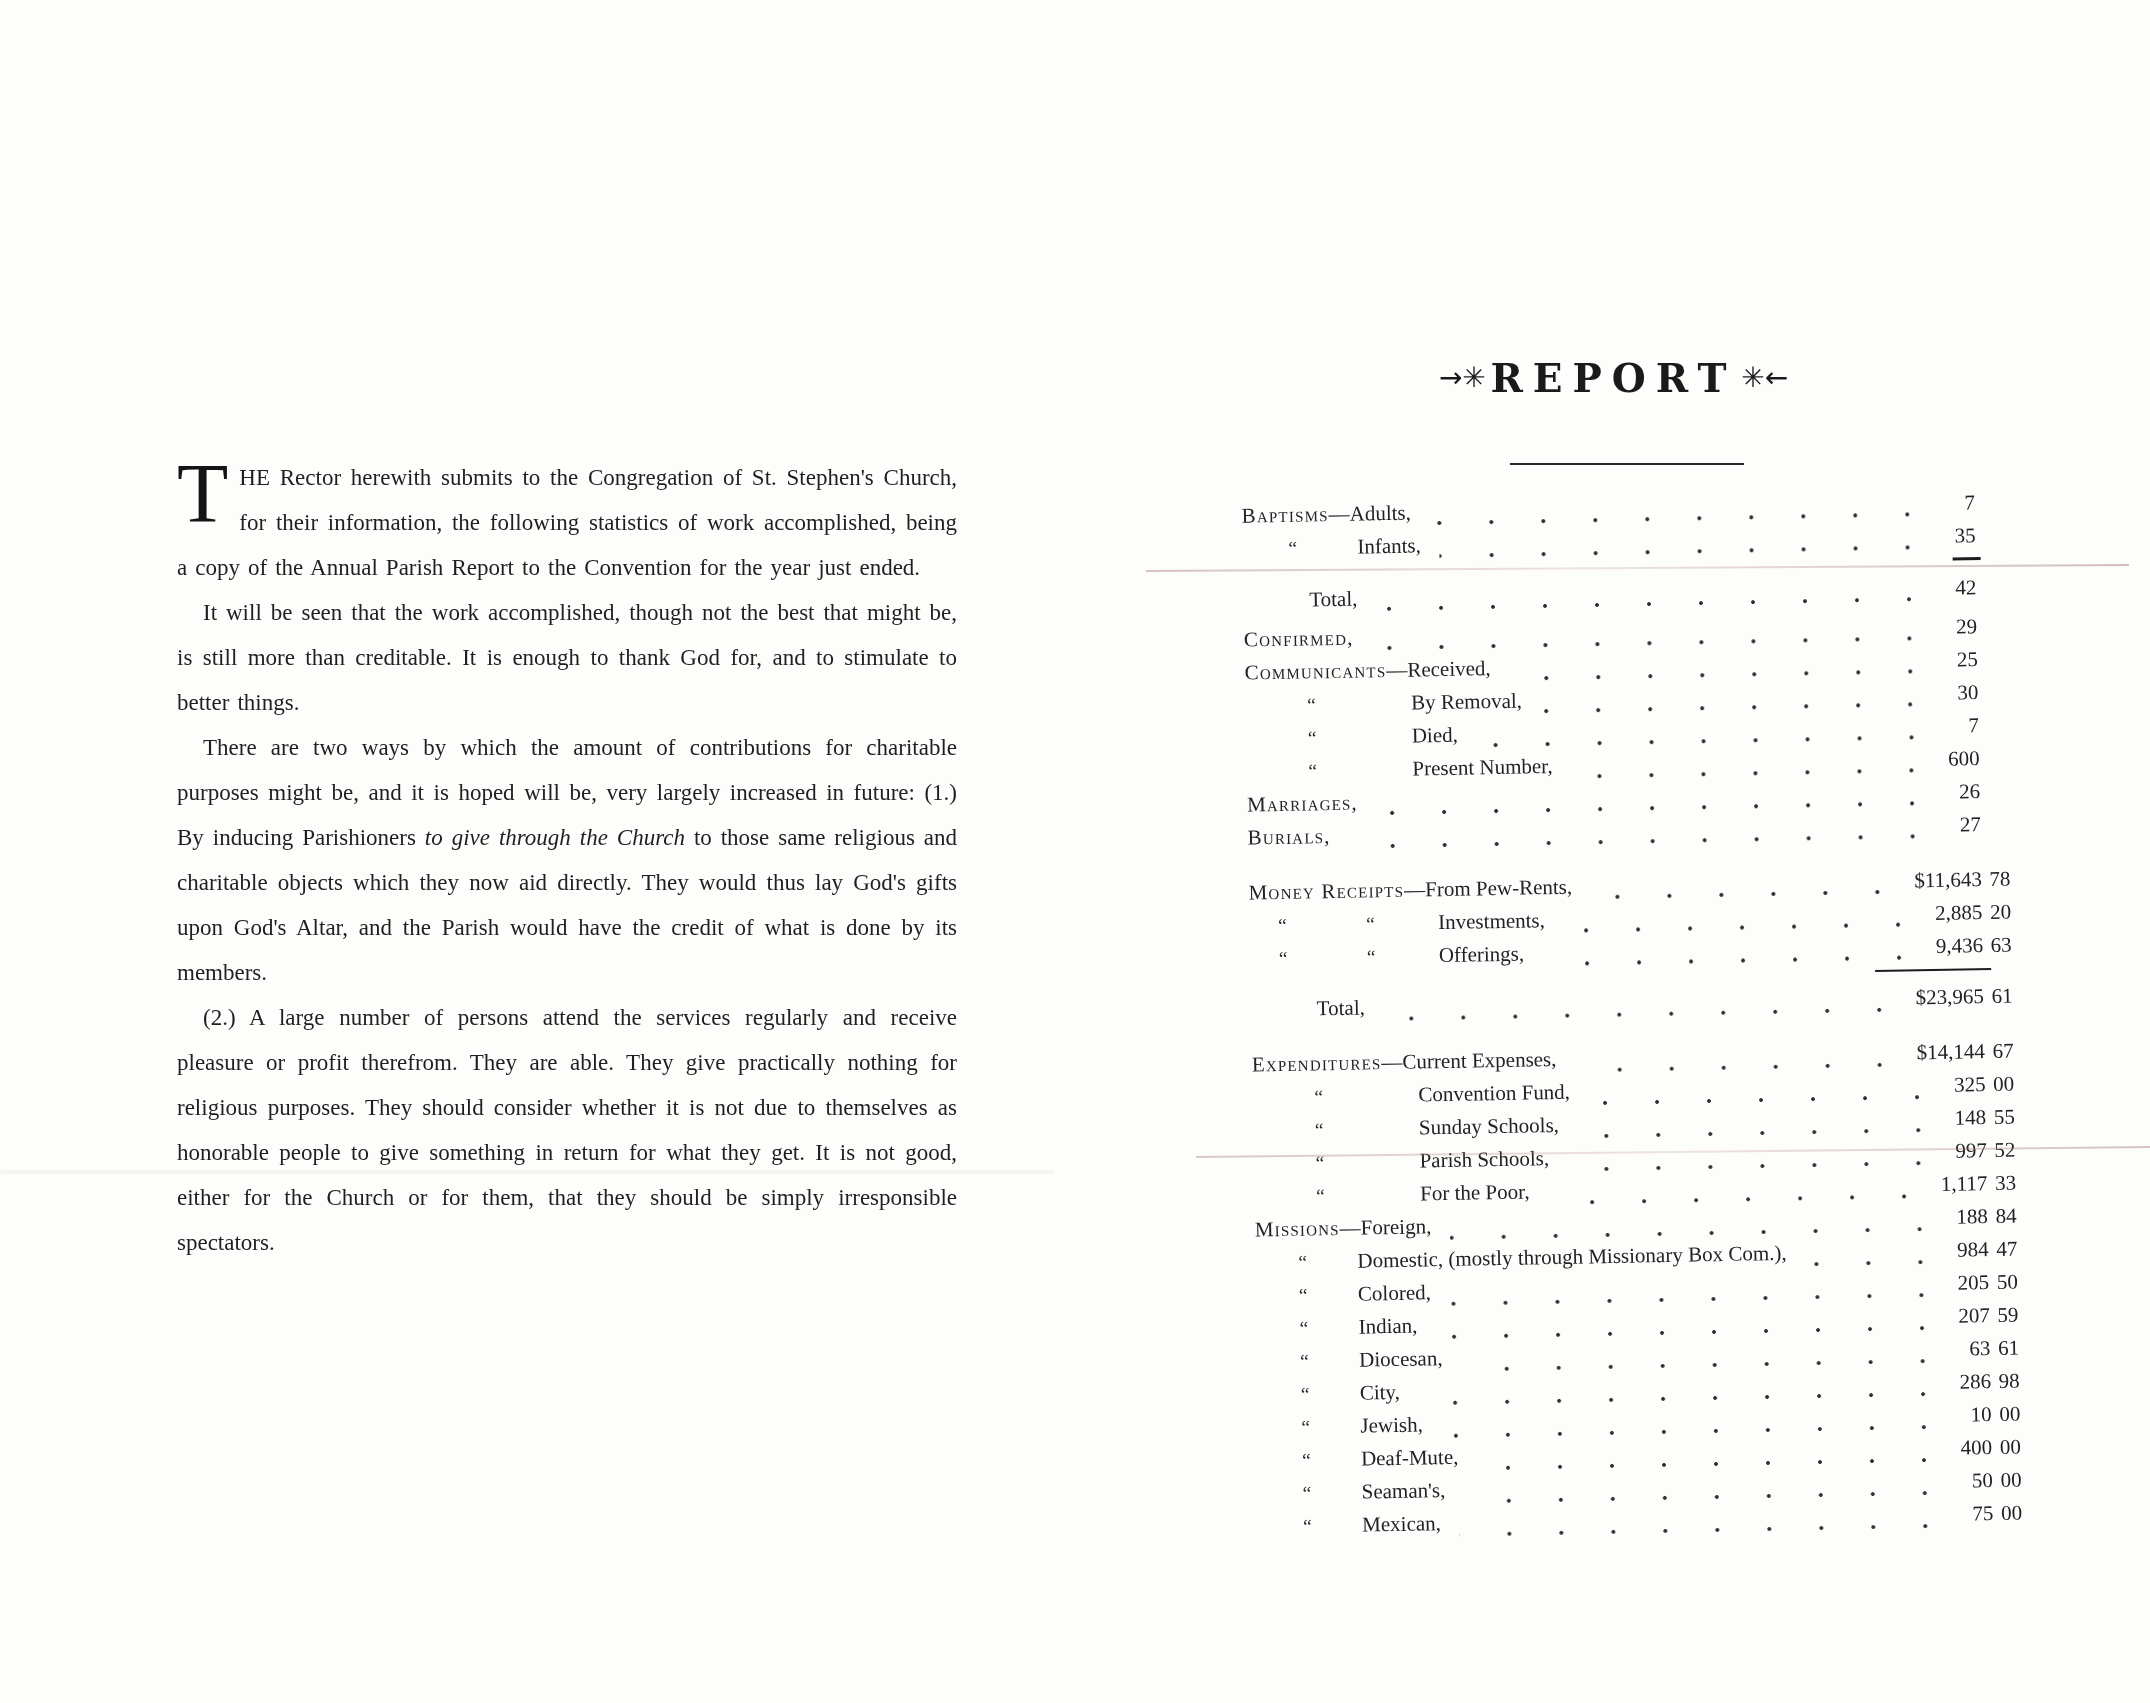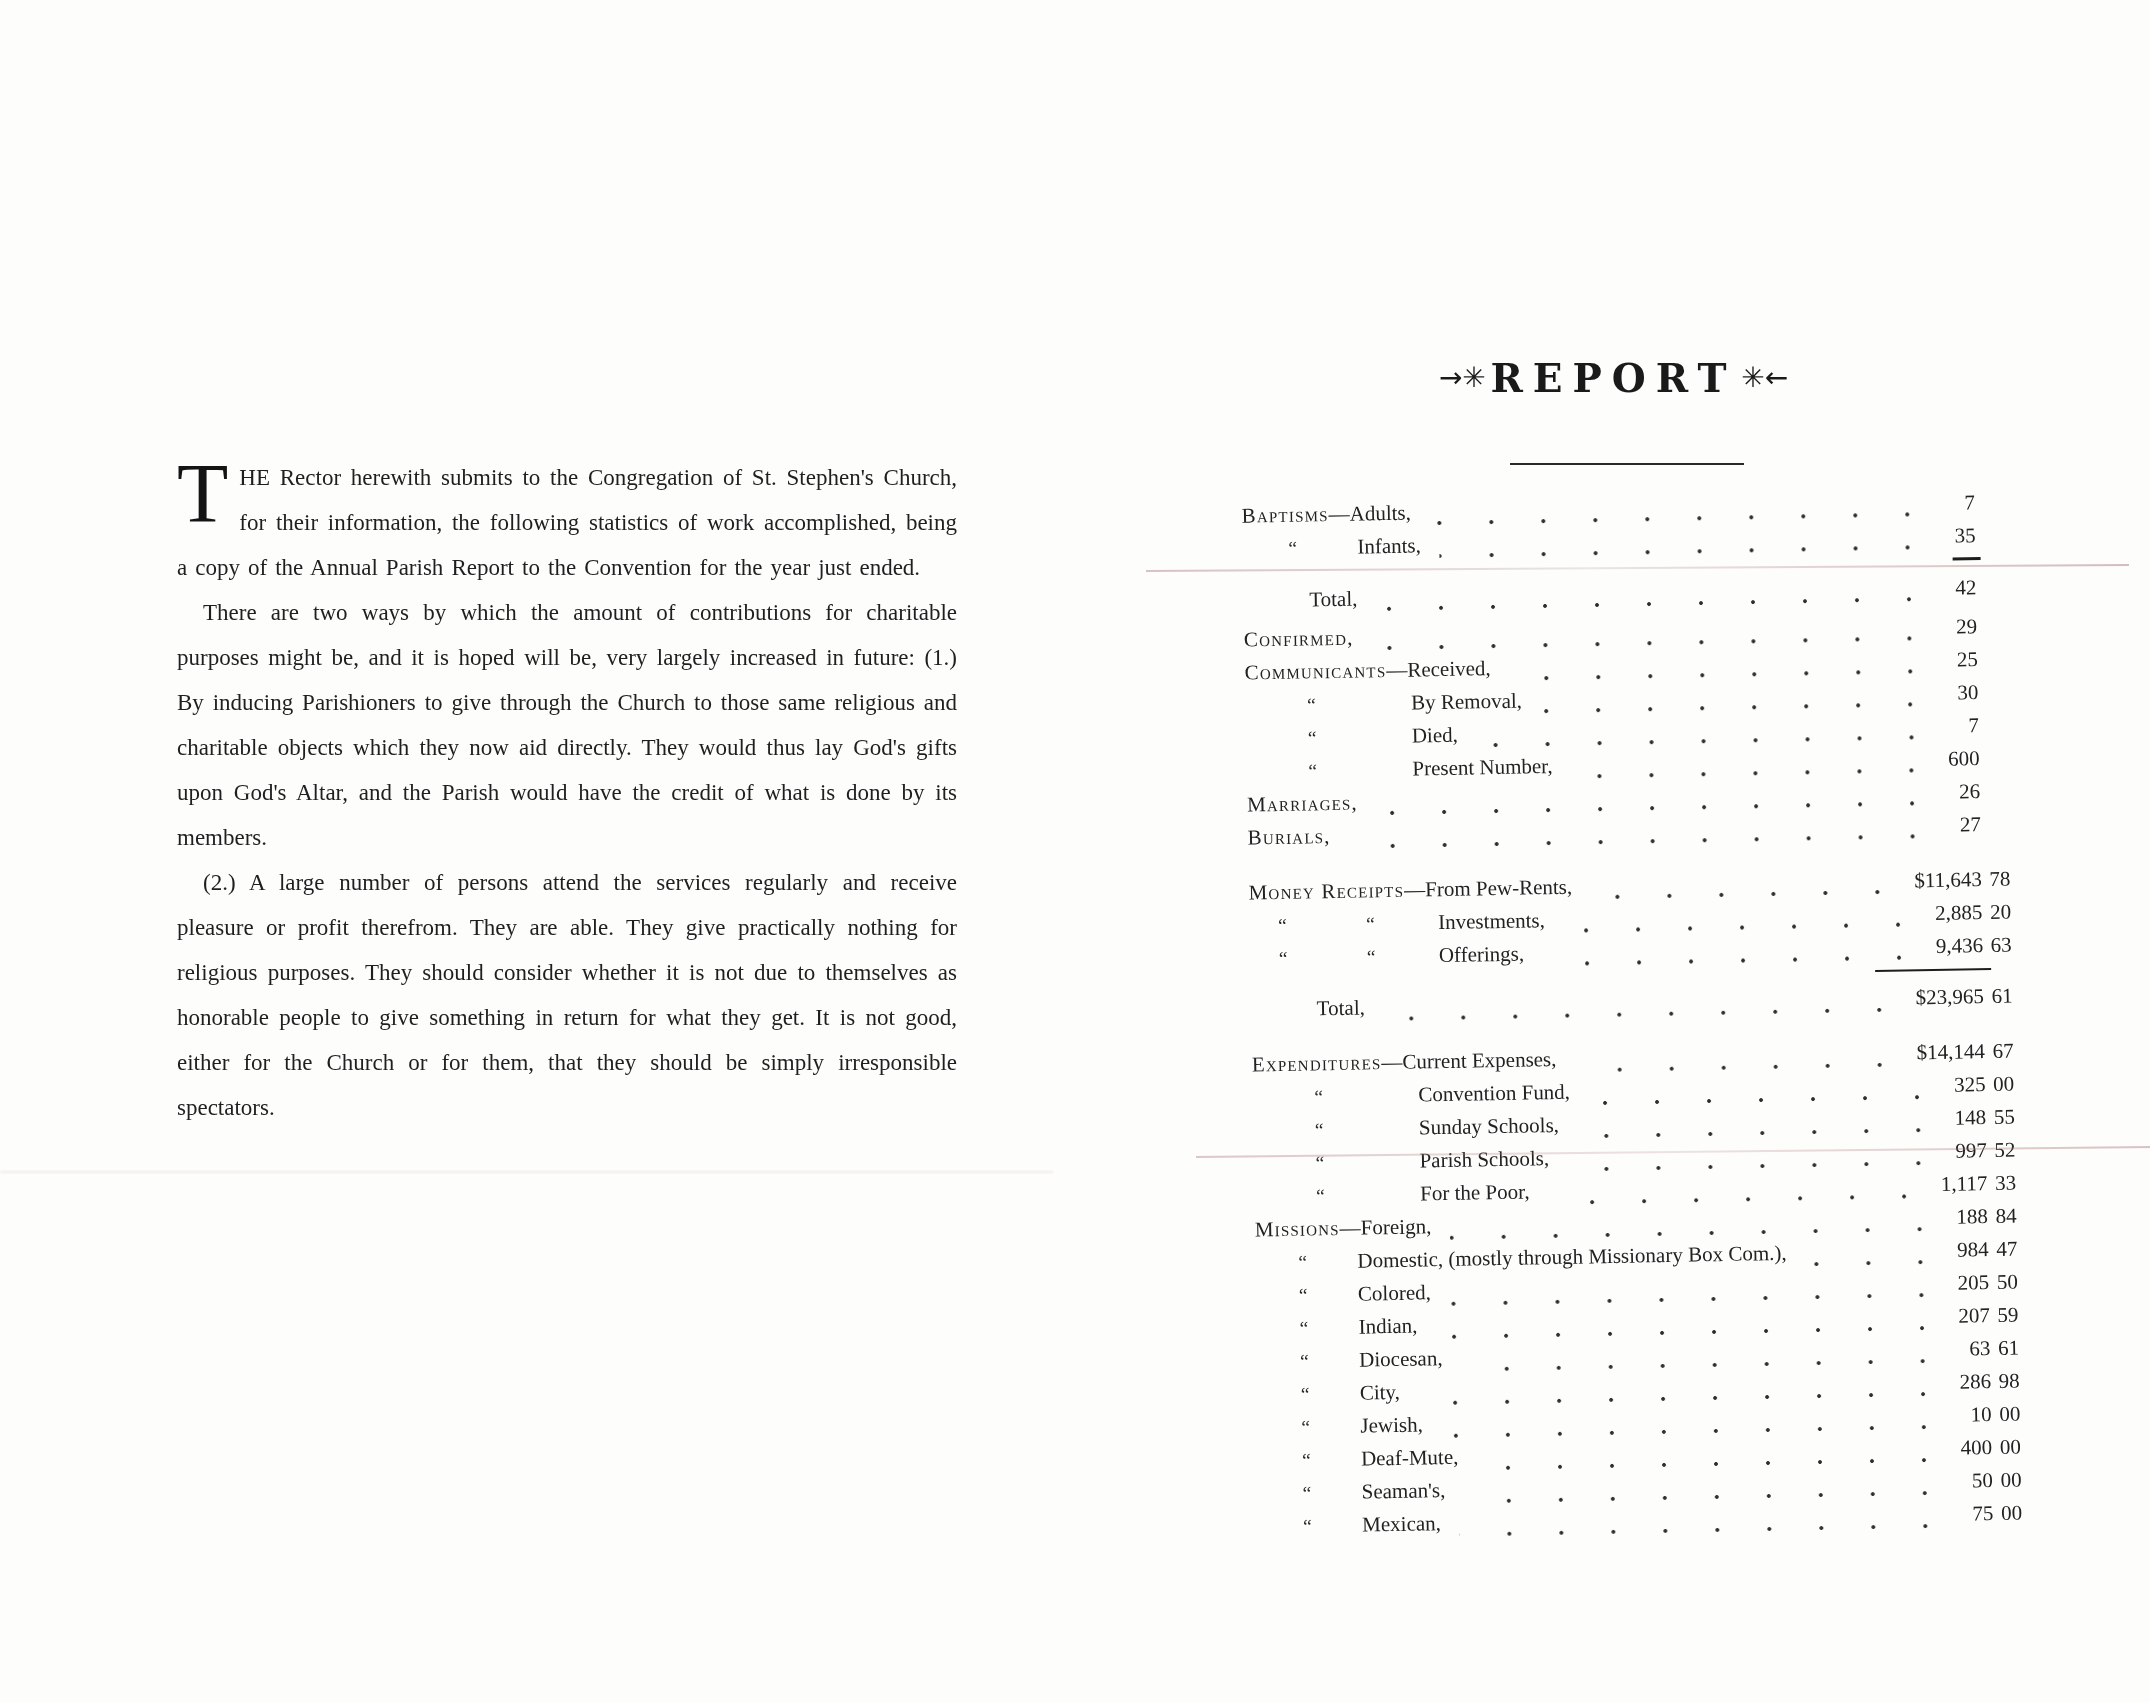--- a/index.html
+++ b/index.html
@@ -18,21 +18,21 @@
     position:absolute;left:177px;top:455px;width:780px;
     font-size:23px;line-height:45px;text-align:justify;
     word-spacing:2.3px;
   }
   .text-block p{margin:0;text-indent:26px;}
   .text-block p.first{text-indent:0;}
   .dropcap{
     float:left;font-size:84px;line-height:67px;
     padding:4.6px 11px 0 0;color:#141414;
   }
-  .ital{}
+  .ital{font-style:italic;}
 
   
   .report-header{
     position:absolute;top:355px;left:0;width:100%;text-align:center;
     font-family:"DejaVu Serif","Liberation Serif",serif;
     font-weight:700;font-size:39px;letter-spacing:10px;color:#1a1a1a;
     white-space:nowrap;
   }
   .orn{
     font-family:"DejaVu Sans","Liberation Sans",sans-serif;
@@ -95,20 +95,21 @@
   }
 </style>
 </head>
 <body>
 
 <div>
 
   <div class="page page-left">
     <div class="text-block" id="paragraphs">
         <p class="first"><span class="dropcap">T</span><span>HE Rector herewith submits to the Congregation of St. Stephen's Church, for their information, the following statistics of work accomplished, being a copy of the Annual Parish Report to the Convention for the year just ended.</span></p>
+        <p><span>It will be seen that the work accomplished, though not the best that might be, is still more than creditable.  It is enough to thank God for, and to stimulate to better things.</span></p>
         <p><span>There are two ways by which the amount of contributions for charitable purposes might be, and it is hoped will be, very largely increased in future: (1.) By inducing Parishioners </span><span class="ital">to give through the Church</span><span> to those same religious and charitable objects which they now aid directly.  They would thus lay God's gifts upon God's Altar, and the Parish would have the credit of what is done by its members.</span></p>
         <p><span>(2.) A large number of persons attend the services regularly and receive pleasure or profit therefrom.  They are able. They give practically nothing for religious purposes.  They should consider whether it is not due to themselves as honorable people to give something in return for what they get.  It is not good, either for the Church or for them, that they should be simply irresponsible spectators.</span></p>
       </div>
   </div>
 
   <div class="page page-right">
     <div class="report-header">
       <span class="orn left">→✳</span><span>REPORT</span><span class="orn right">✳←</span>
     </div>
     <div class="header-rule"></div>

